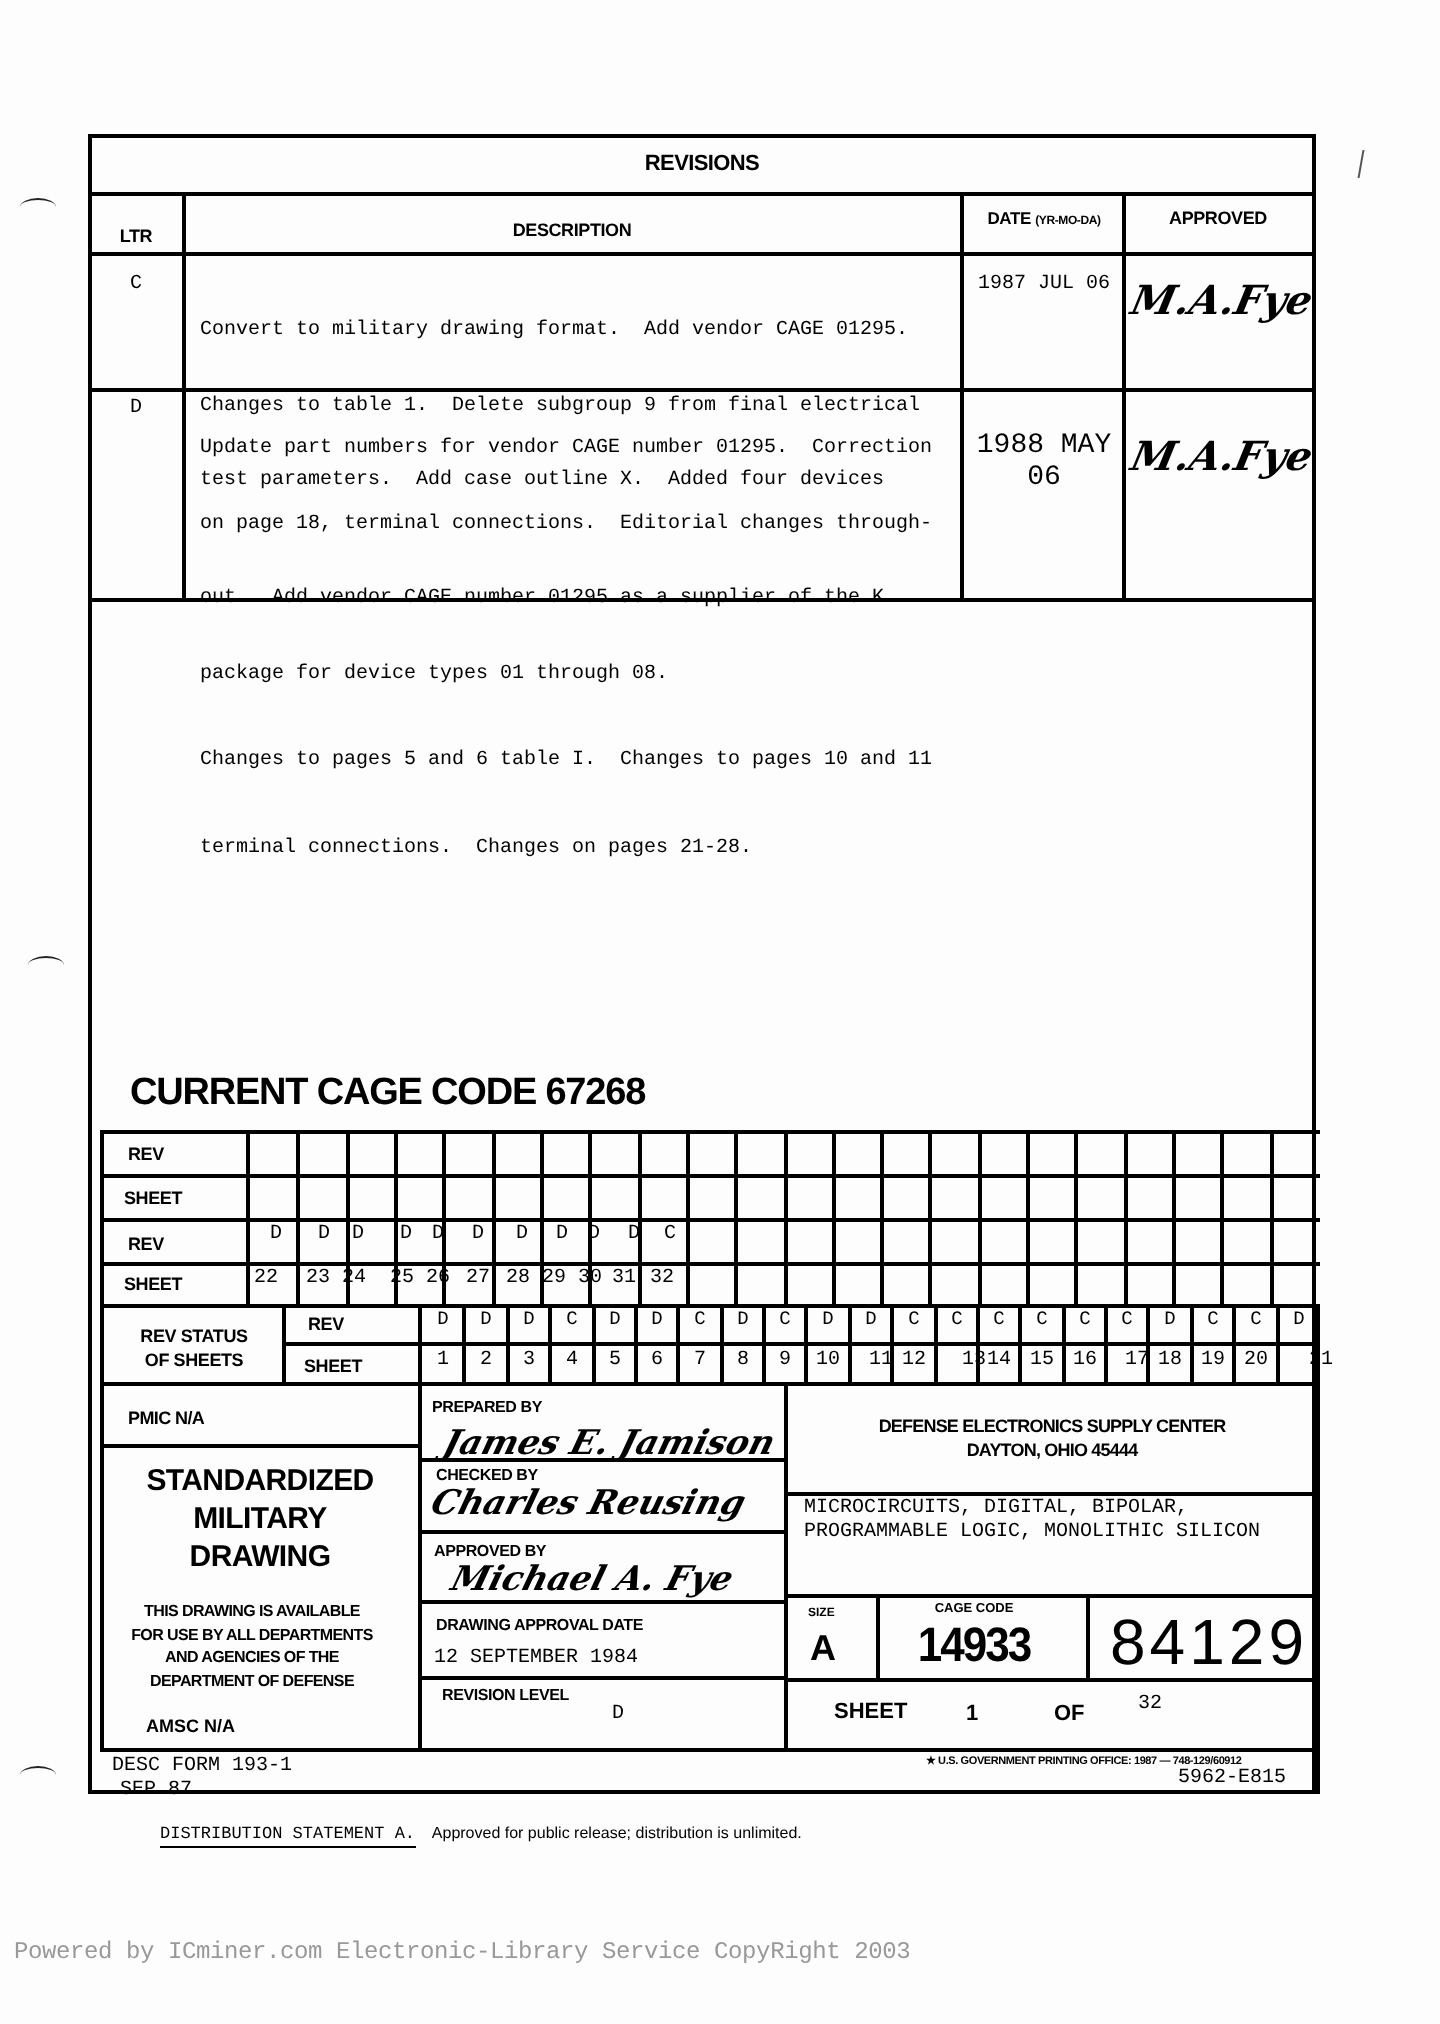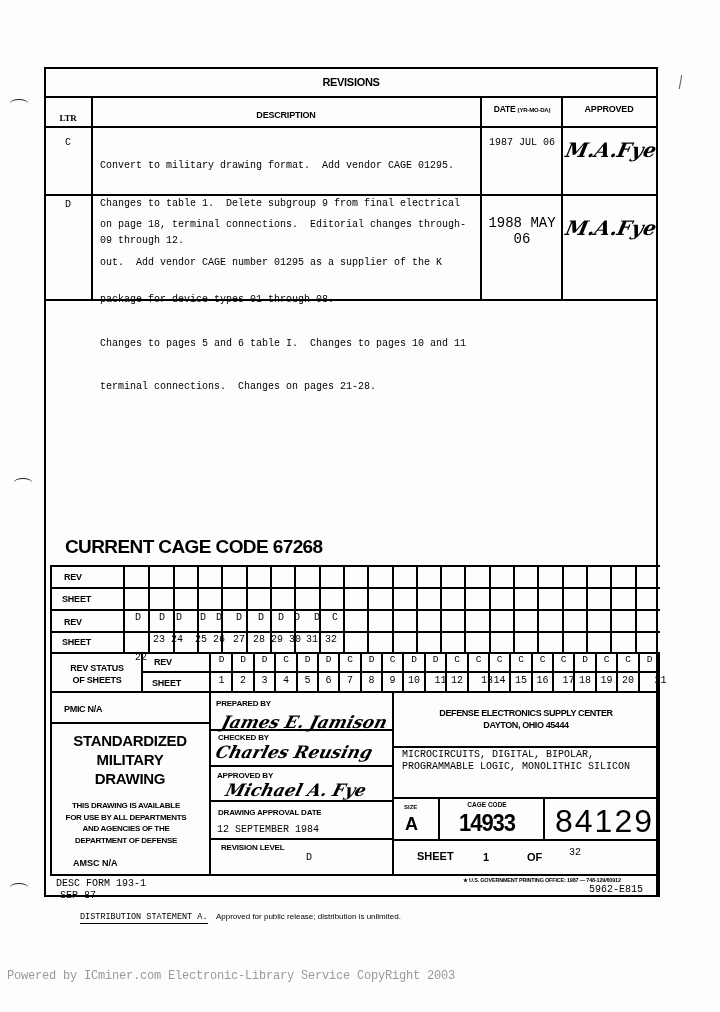--- a/index.html
+++ b/index.html
@@ -20,42 +20,43 @@
 <div class="punch" style="left:10px;top:99px;"></div>
 <div class="punch" style="left:14px;top:478px;"></div>
 <div class="punch" style="left:10px;top:883px;"></div>
 <div class="abs" style="left:680px;top:75px;width:2px;height:14px;border-left:1px solid #555;transform:skewX(-10deg);"></div>
 
 <div class="abs b2" style="left:44px;top:67px;width:614px;height:830px;"></div>
 
 <div class="abs bold" style="left:46px;top:76px;width:610px;text-align:center;font-size:11px;letter-spacing:-0.3px;">REVISIONS</div>
 <div class="hline" style="left:44px;top:96px;width:614px;"></div>
 
-<div class="abs lbl" style="left:48px;top:113px;width:40px;text-align:center;font-family:Liberation Serif, serif;">LTR</div>
+<div class="abs lbl" style="left:48px;top:113px;width:40px;text-align:center;">LTR</div>
 <div class="abs lbl" style="left:92px;top:110px;width:388px;text-align:center;">DESCRIPTION</div>
 <div class="abs lbl" style="left:482px;top:104px;width:80px;text-align:center;font-size:8.5px;"><span>DATE</span> <span style="font-size:6px;">(YR-MO-DA)</span></div>
 <div class="abs lbl" style="left:562px;top:104px;width:94px;text-align:center;">APPROVED</div>
 <div class="hline" style="left:44px;top:126px;width:614px;"></div>
 
 <div class="vline" style="left:91px;top:96px;height:204px;"></div>
 <div class="vline" style="left:480px;top:96px;height:204px;"></div>
 <div class="vline" style="left:561px;top:96px;height:204px;"></div>
 
 <div class="abs mono" style="left:48px;top:137px;width:40px;text-align:center;font-size:10px;">C</div>
 <div class="abs mono" style="left:100px;top:135px;font-size:10px;line-height:12.5px;white-space:pre;">
   <div>Convert to military drawing format.  Add vendor CAGE 01295.</div>
   <div>Changes to table 1.  Delete subgroup 9 from final electrical</div>
-  <div>09 through 12.</div>
+  <div>test parameters.  Add case outline X.  Added four devices</div>
 </div>
 <div class="abs mono" style="left:484px;top:137px;width:76px;text-align:center;font-size:10px;">1987 JUL 06</div>
 <div class="abs sig" style="left:566px;top:138px;width:90px;font-size:20px;transform:skewX(-12deg);">M.A.Fye</div>
 <div class="hline" style="left:44px;top:194px;width:614px;height:1.5px;"></div>
 
 <div class="abs mono" style="left:48px;top:199px;width:40px;text-align:center;font-size:10px;">D</div>
 <div class="abs mono" style="left:100px;top:194px;font-size:10px;line-height:12.5px;white-space:pre;">
+  <div>Update part numbers for vendor CAGE number 01295.  Correction</div>
   <div>on page 18, terminal connections.  Editorial changes through-</div>
   <div>out.  Add vendor CAGE number 01295 as a supplier of the K</div>
   <div>package for device types 01 through 08.</div>
   <div style="margin-top:6px;">Changes to pages 5 and 6 table I.  Changes to pages 10 and 11</div>
   <div style="margin-top:6px;">terminal connections.  Changes on pages 21-28.</div>
 </div>
 <div class="abs mono" style="left:484px;top:215px;width:76px;text-align:center;font-size:14px;">1988 MAY 06</div>
 <div class="abs sig" style="left:566px;top:216px;width:90px;font-size:20px;transform:skewX(-12deg);">M.A.Fye</div>
 <div class="hline" style="left:44px;top:299px;width:614px;height:1.5px;"></div>
 
@@ -106,21 +107,21 @@
   <span class="abs" style="left:68px;width:20px;text-align:center;">D</span>
   <span class="abs" style="left:84px;width:20px;text-align:center;">D</span>
   <span class="abs" style="left:104px;width:20px;text-align:center;">D</span>
   <span class="abs" style="left:126px;width:20px;text-align:center;">D</span>
   <span class="abs" style="left:146px;width:20px;text-align:center;">D</span>
   <span class="abs" style="left:162px;width:20px;text-align:center;">D</span>
   <span class="abs" style="left:182px;width:20px;text-align:center;">D</span>
   <span class="abs" style="left:200px;width:20px;text-align:center;">C</span>
 </div>
 <div class="abs mono" style="left:125px;top:634px;width:535px;height:18px;font-size:10px;">
-  <span class="abs" style="left:2px;width:20px;text-align:right;margin-top:18px;">22</span>
+  <span class="abs" style="left:2px;width:20px;text-align:left;">22</span>
   <span class="abs" style="left:24px;width:20px;text-align:center;">23</span>
   <span class="abs" style="left:42px;width:20px;text-align:center;">24</span>
   <span class="abs" style="left:66px;width:20px;text-align:center;">25</span>
   <span class="abs" style="left:84px;width:20px;text-align:center;">26</span>
   <span class="abs" style="left:104px;width:20px;text-align:center;">27</span>
   <span class="abs" style="left:124px;width:20px;text-align:center;">28</span>
   <span class="abs" style="left:142px;width:20px;text-align:center;">29</span>
   <span class="abs" style="left:160px;width:20px;text-align:center;">30</span>
   <span class="abs" style="left:177px;width:20px;text-align:center;">31</span>
   <span class="abs" style="left:196px;width:20px;text-align:center;">32</span>

